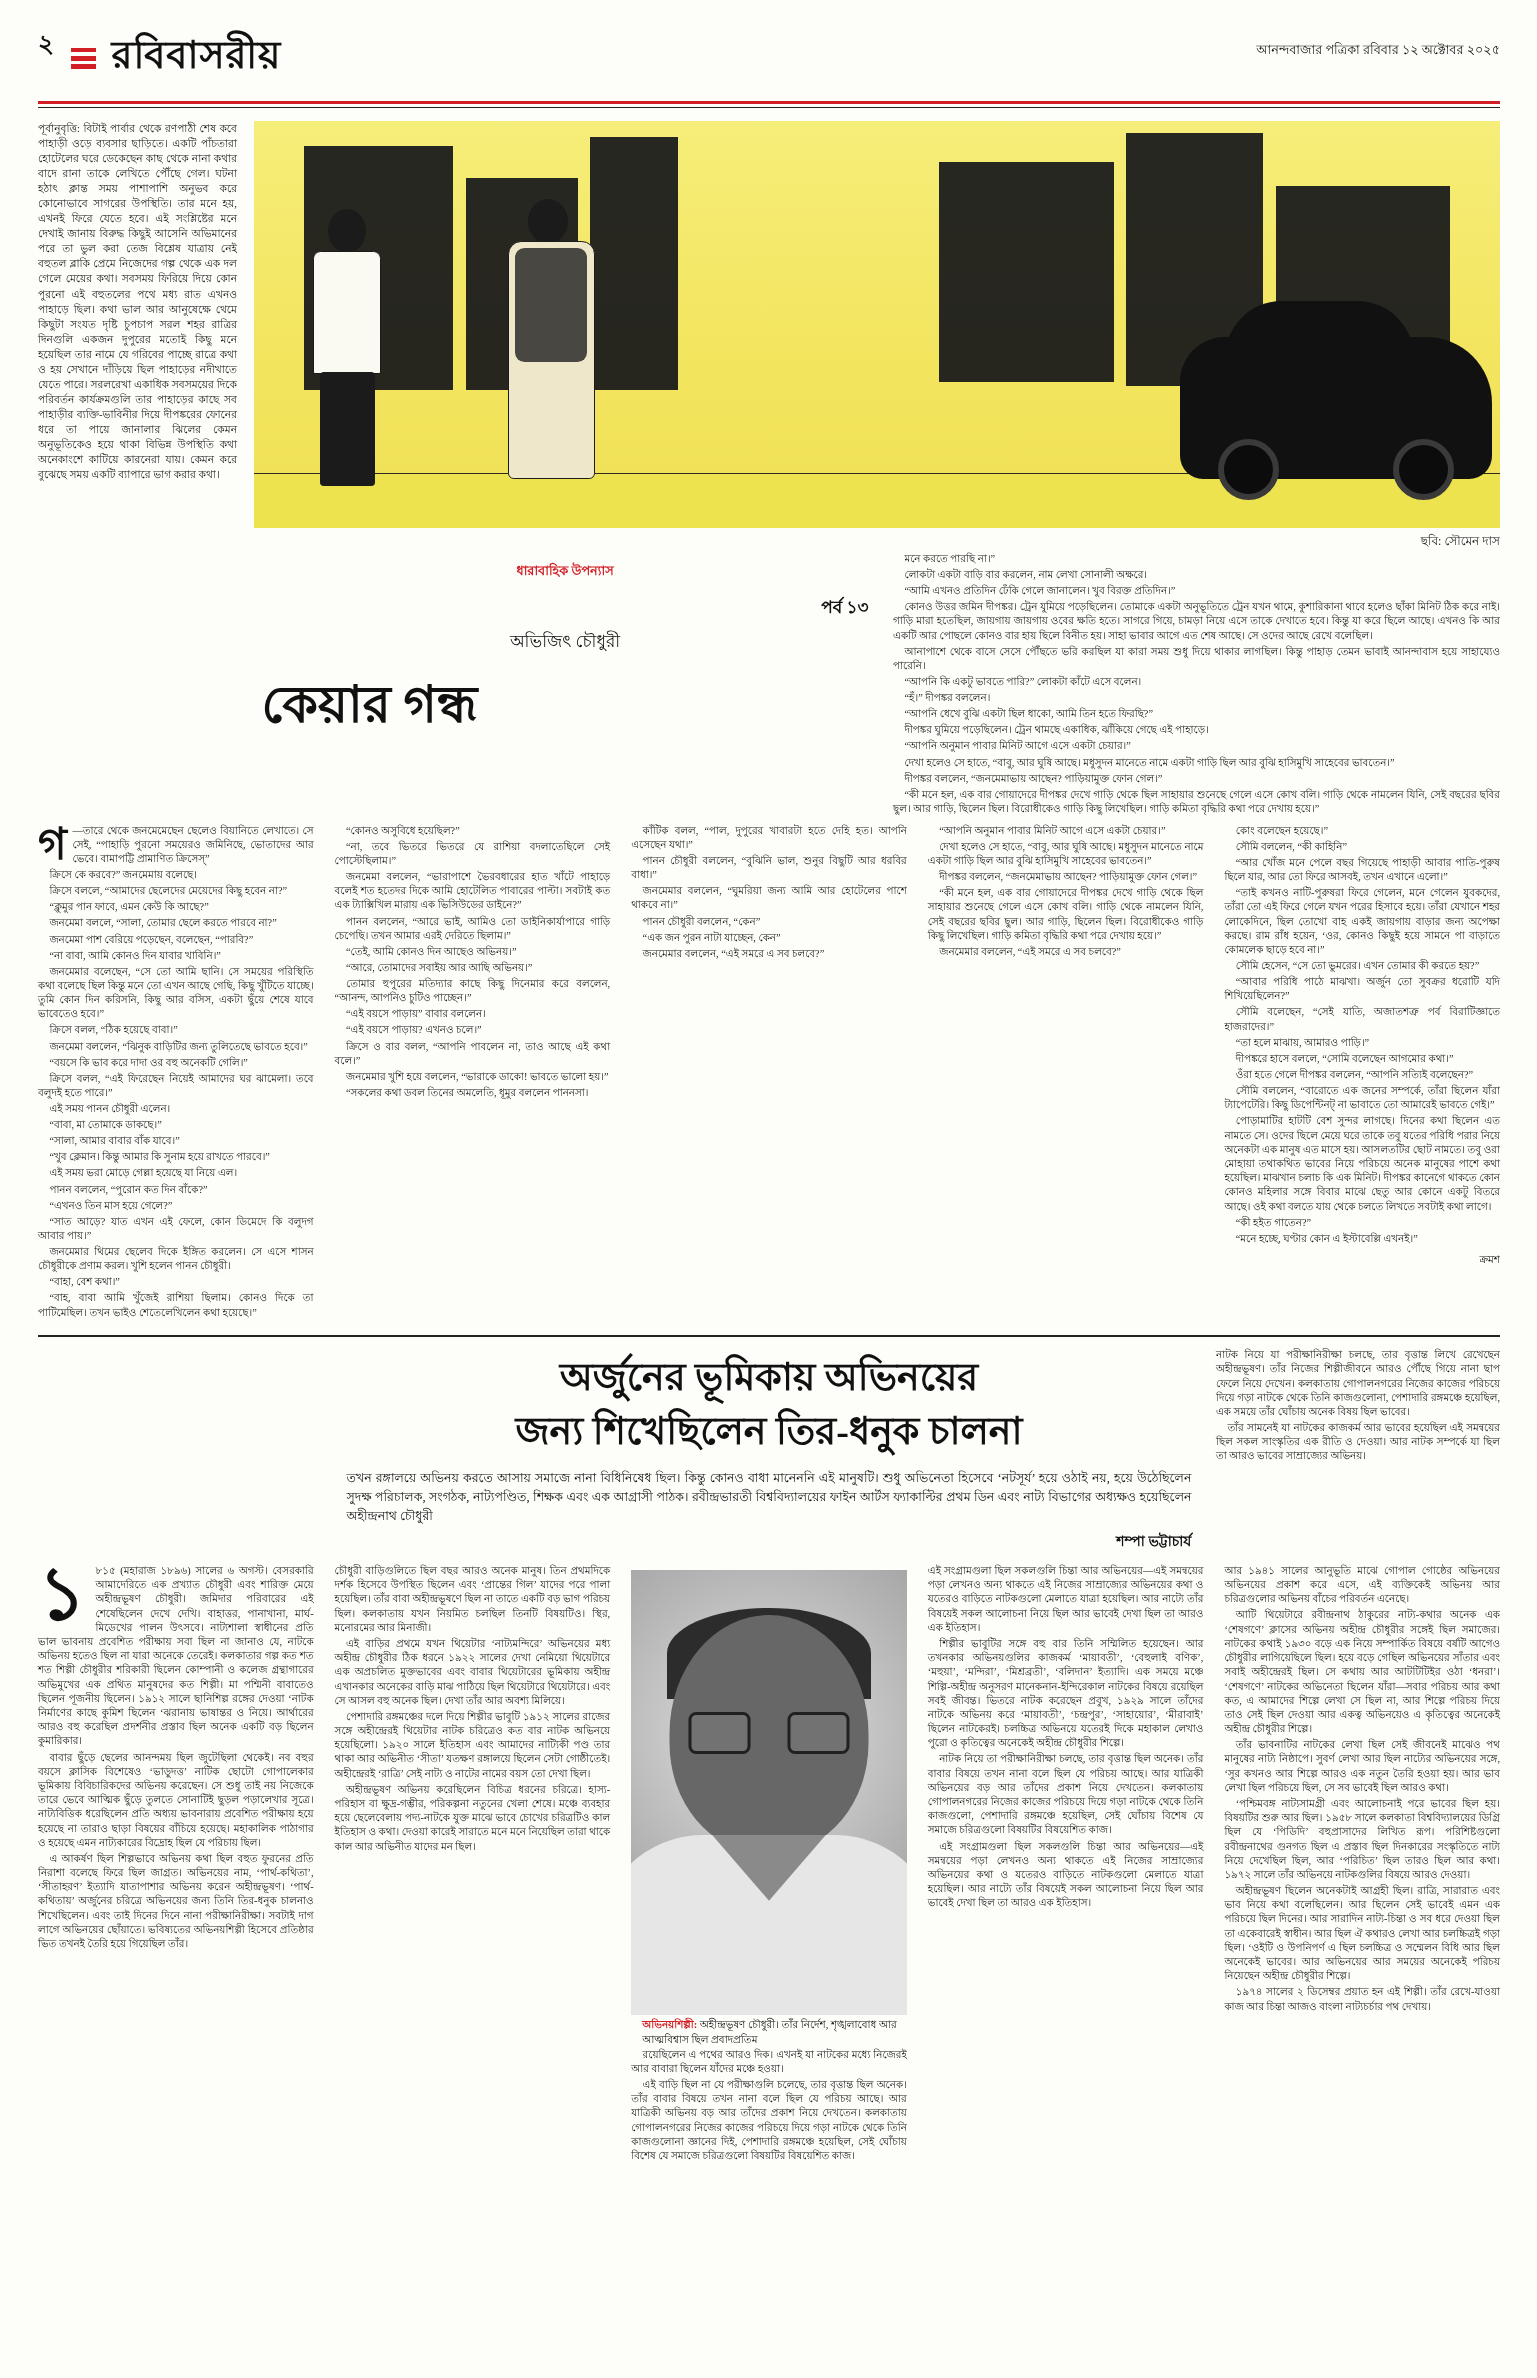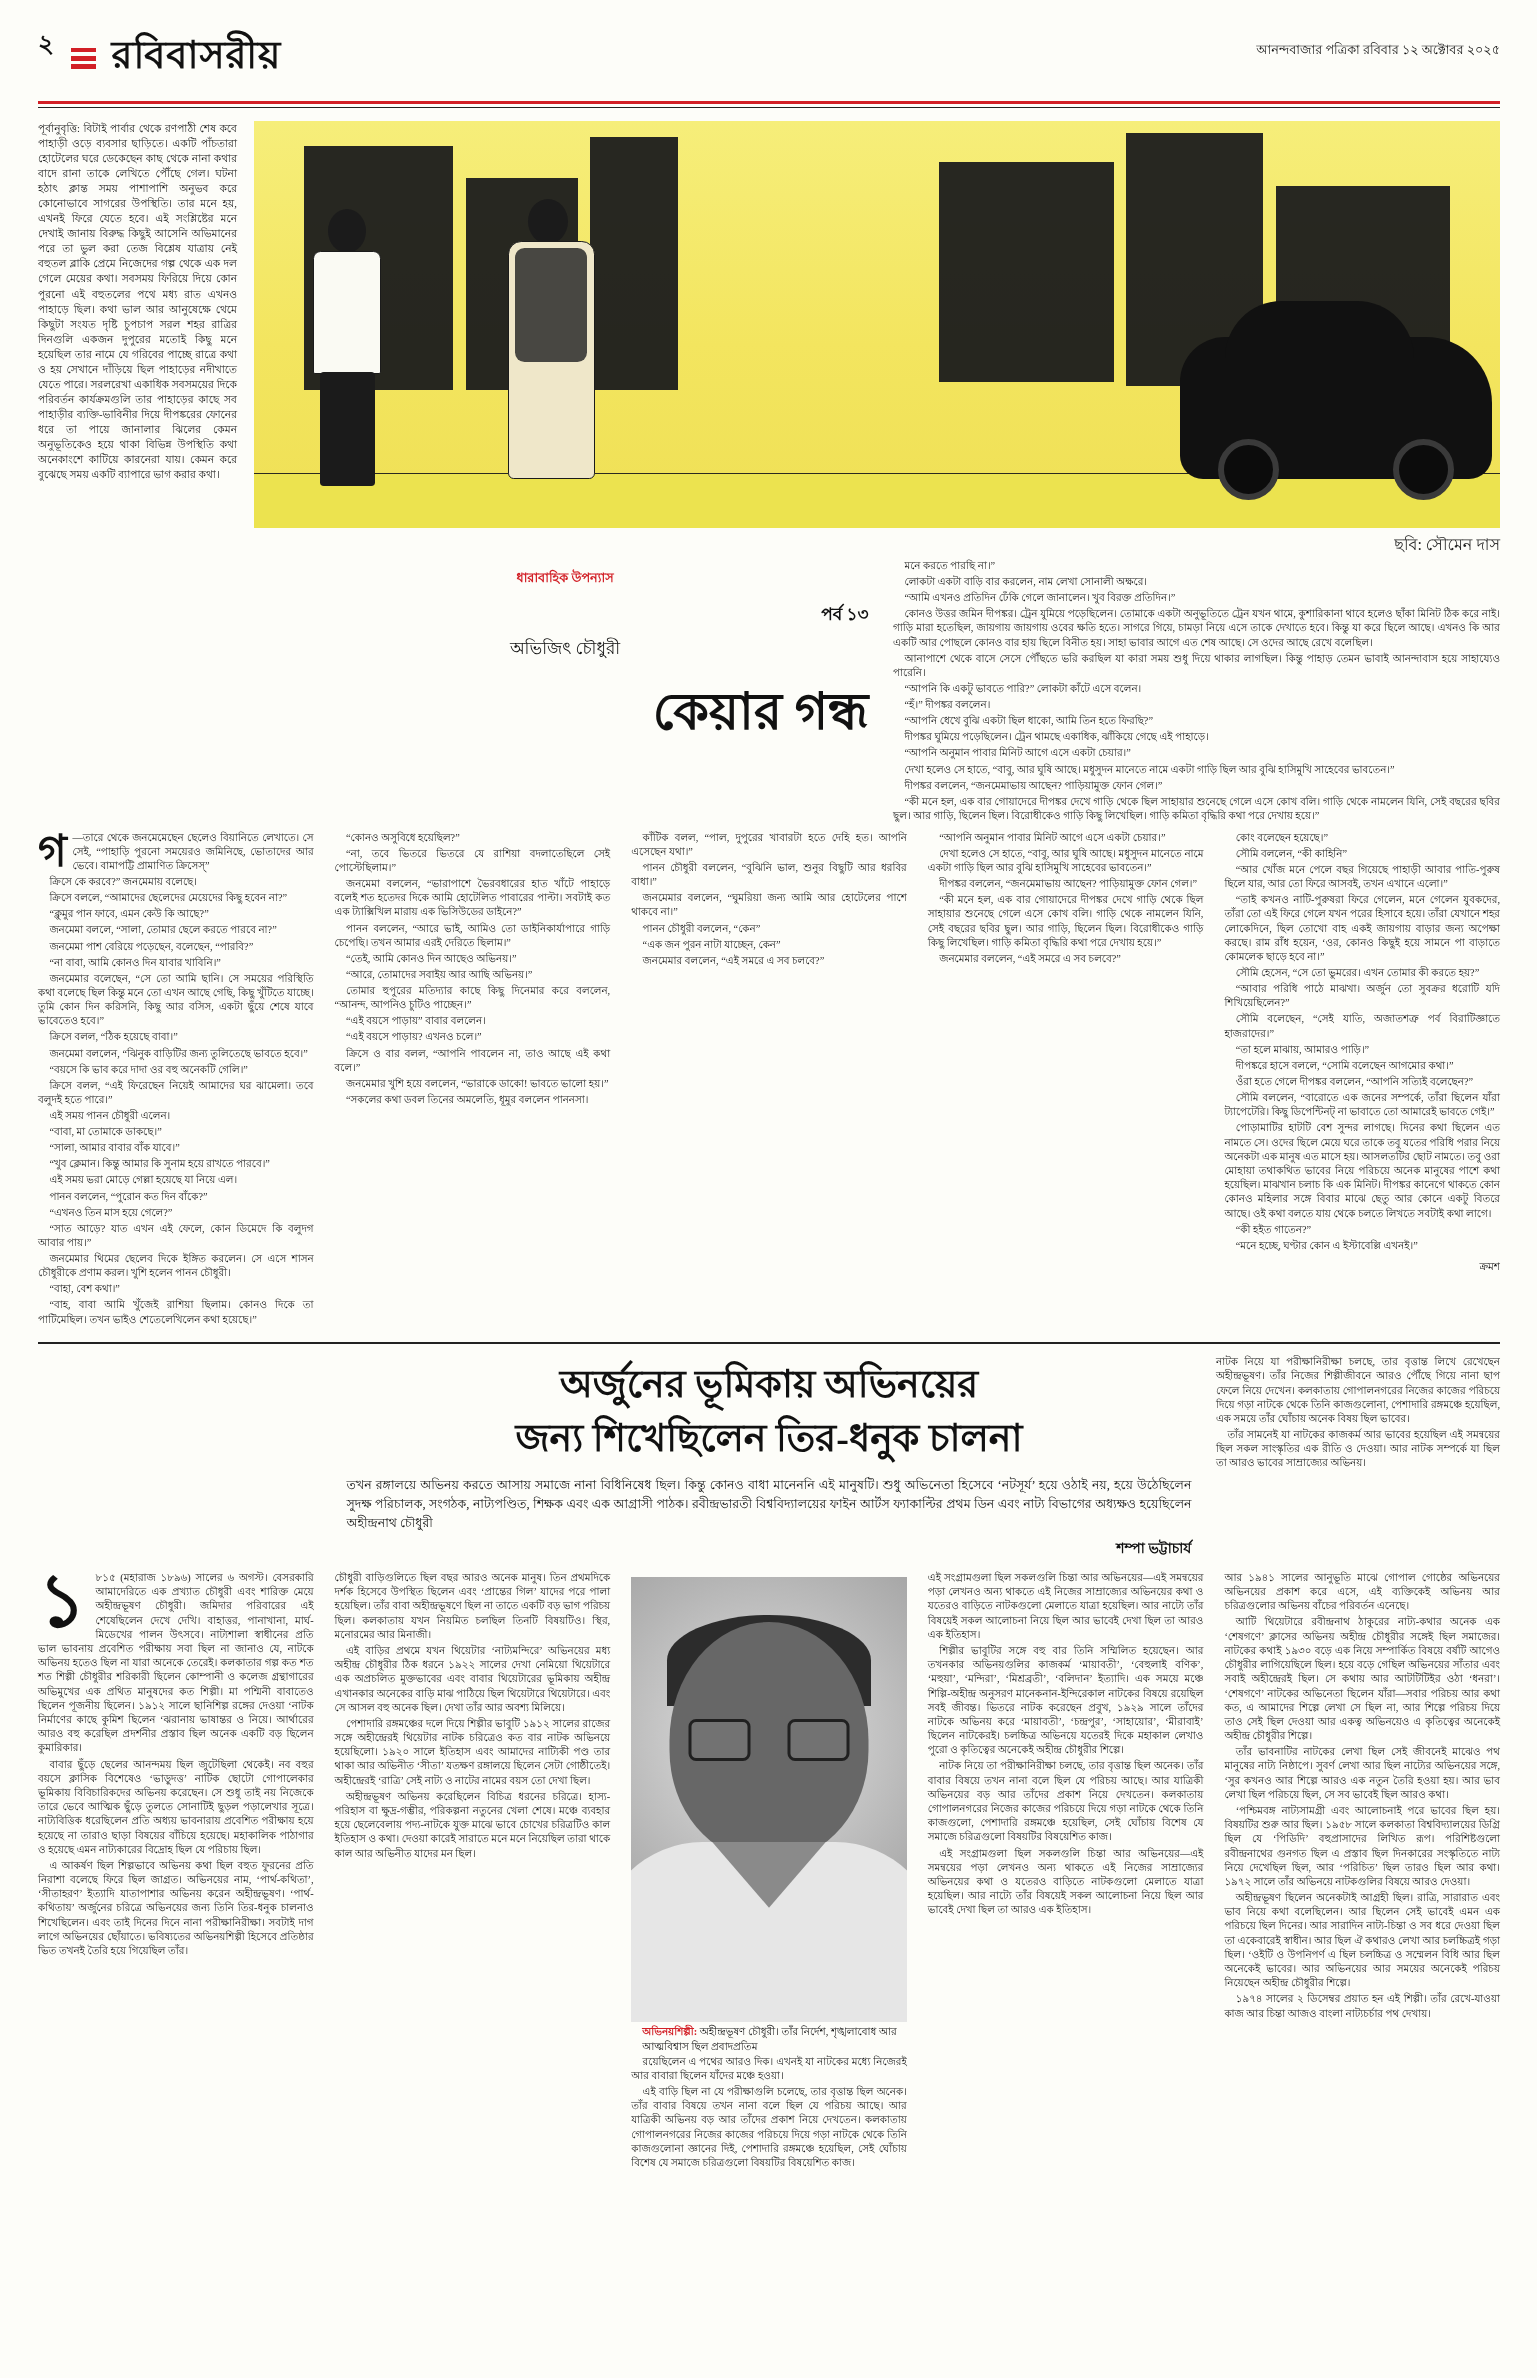--- a/index.html
+++ b/index.html
@@ -113,29 +113,29 @@
   .figM, .figF { position:absolute; bottom:45px; }
   .figM { left: 49px; width: 87px; height: 274px; }
   .figM .head{position:absolute;top:0;left:24.6px;width:38px;height:44px;border-radius:50%;background:#1b1b1b;}
   .figM .torso{position:absolute;top:42px;left:9.5px;width:68px;height:123px;background:#fafaf3;border:1.9px solid #1b1b1b;border-radius:7.6px 7.6px 1.9px 1.9px;}
   .figM .legs{position:absolute;top:163px;left:17px;width:55px;height:114px;background:#1b1b1b;border-radius:3.8px;}
   .figF { left: 246px; width: 104px; height: 284px;}
   .figF .head{position:absolute;top:0;left:28px;width:40px;height:45px;border-radius:50%;background:#1b1b1b;}
   .figF .body{position:absolute;top:42px;left:7.6px;width:87px;height:238px;background:#efe7c9;border:1.9px solid #1b1b1b;border-radius:13.2px 13.2px 5.7px 5.7px;}
   .figF .shawl{position:absolute;top:49px;left:15px;width:72px;height:114px;background:#2a2a2a;opacity:.85;border-radius:9.5px;}
   .credit {
-    font-size: 16px; text-align: right; color:#222; margin-top:3.8px;
+    font-size: 12px; text-align: right; color:#222; margin-top:3.8px;
   }
   .serial-label {
     text-align:center; color:#d21f26; font-size: 12.8px; font-weight: bold; margin-top: 9.5px;
   }
   .serial-part { text-align:right; font-size: 17px; margin-top: 12px; font-weight:bold;}
   .author-name { text-align:center; font-size: 17px; margin-top: 5.7px; }
   .big-title {
-    text-align:right; font-size: 51px; font-weight: bold; margin: 9.5px 0 13.2px 0; letter-spacing:0;
+    text-align:left; font-size: 51px; font-weight: bold; margin: 9.5px 0 13.2px 0; letter-spacing:0;
   }
   .dropcap-box {
     float: left; font-size: 44px; line-height: .8; font-weight: bold;
     margin: 3.8px 5.7px 0 0; color:#111;
   }
   .end-mark { text-align:right; font-size: 10.4px; margin-top:5.7px;}
 
   .sep-rule { height: 1.9px; background:#222; margin: 13.2px 38px 0 38px; }
 
   

